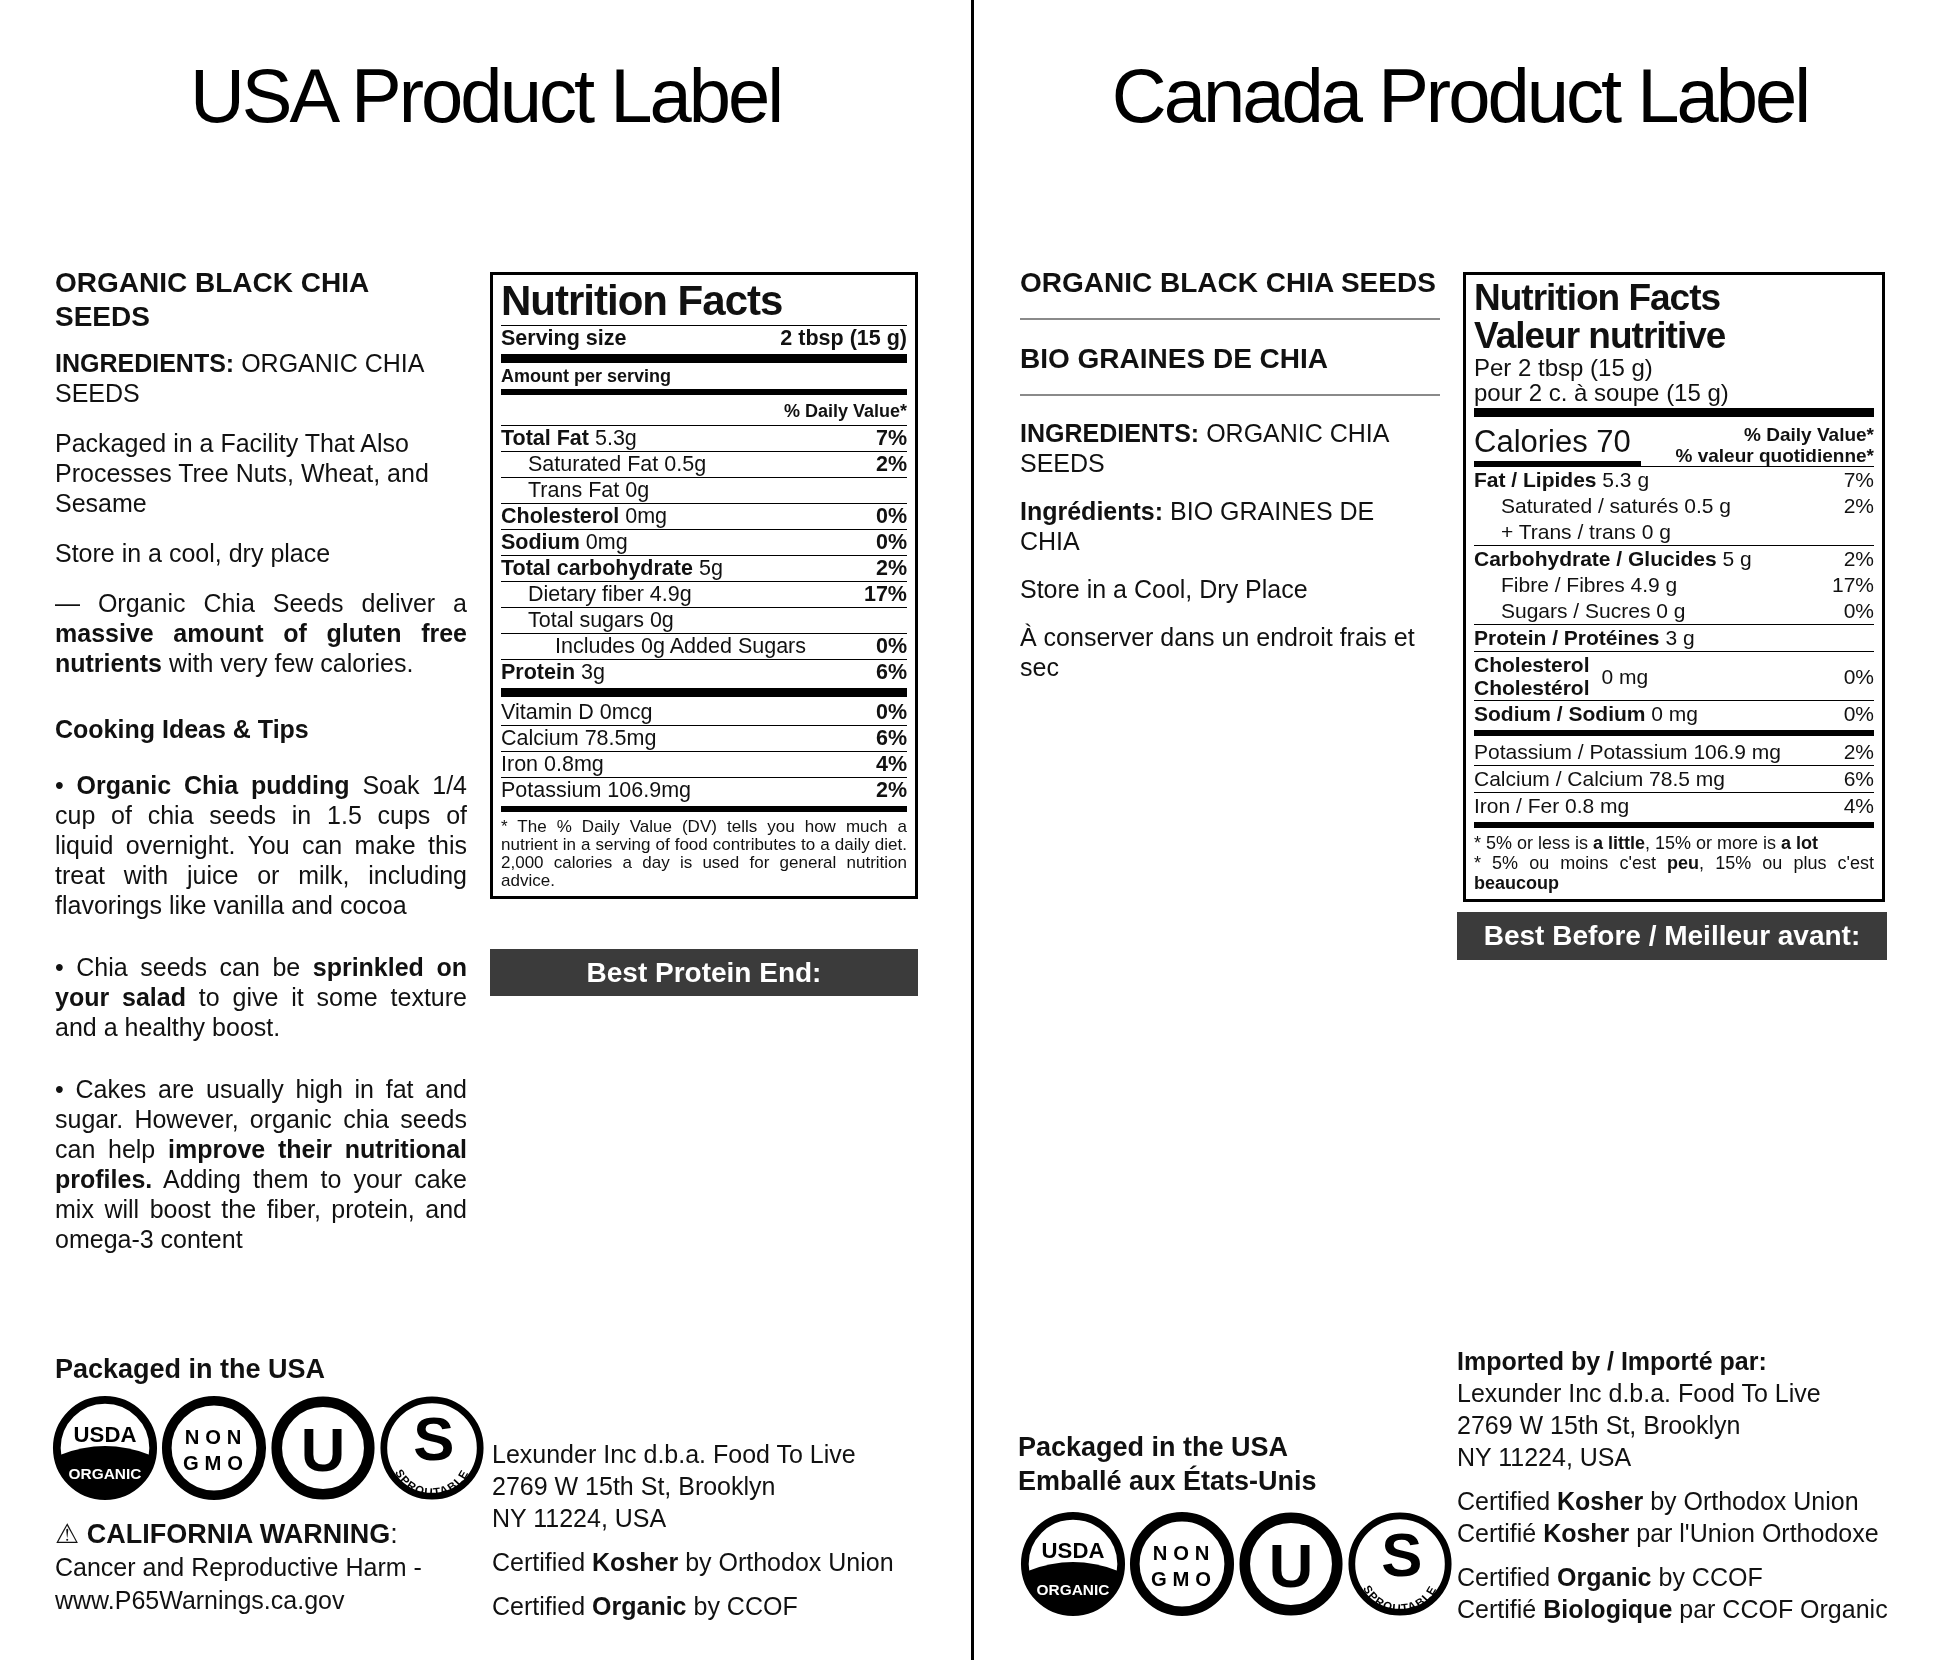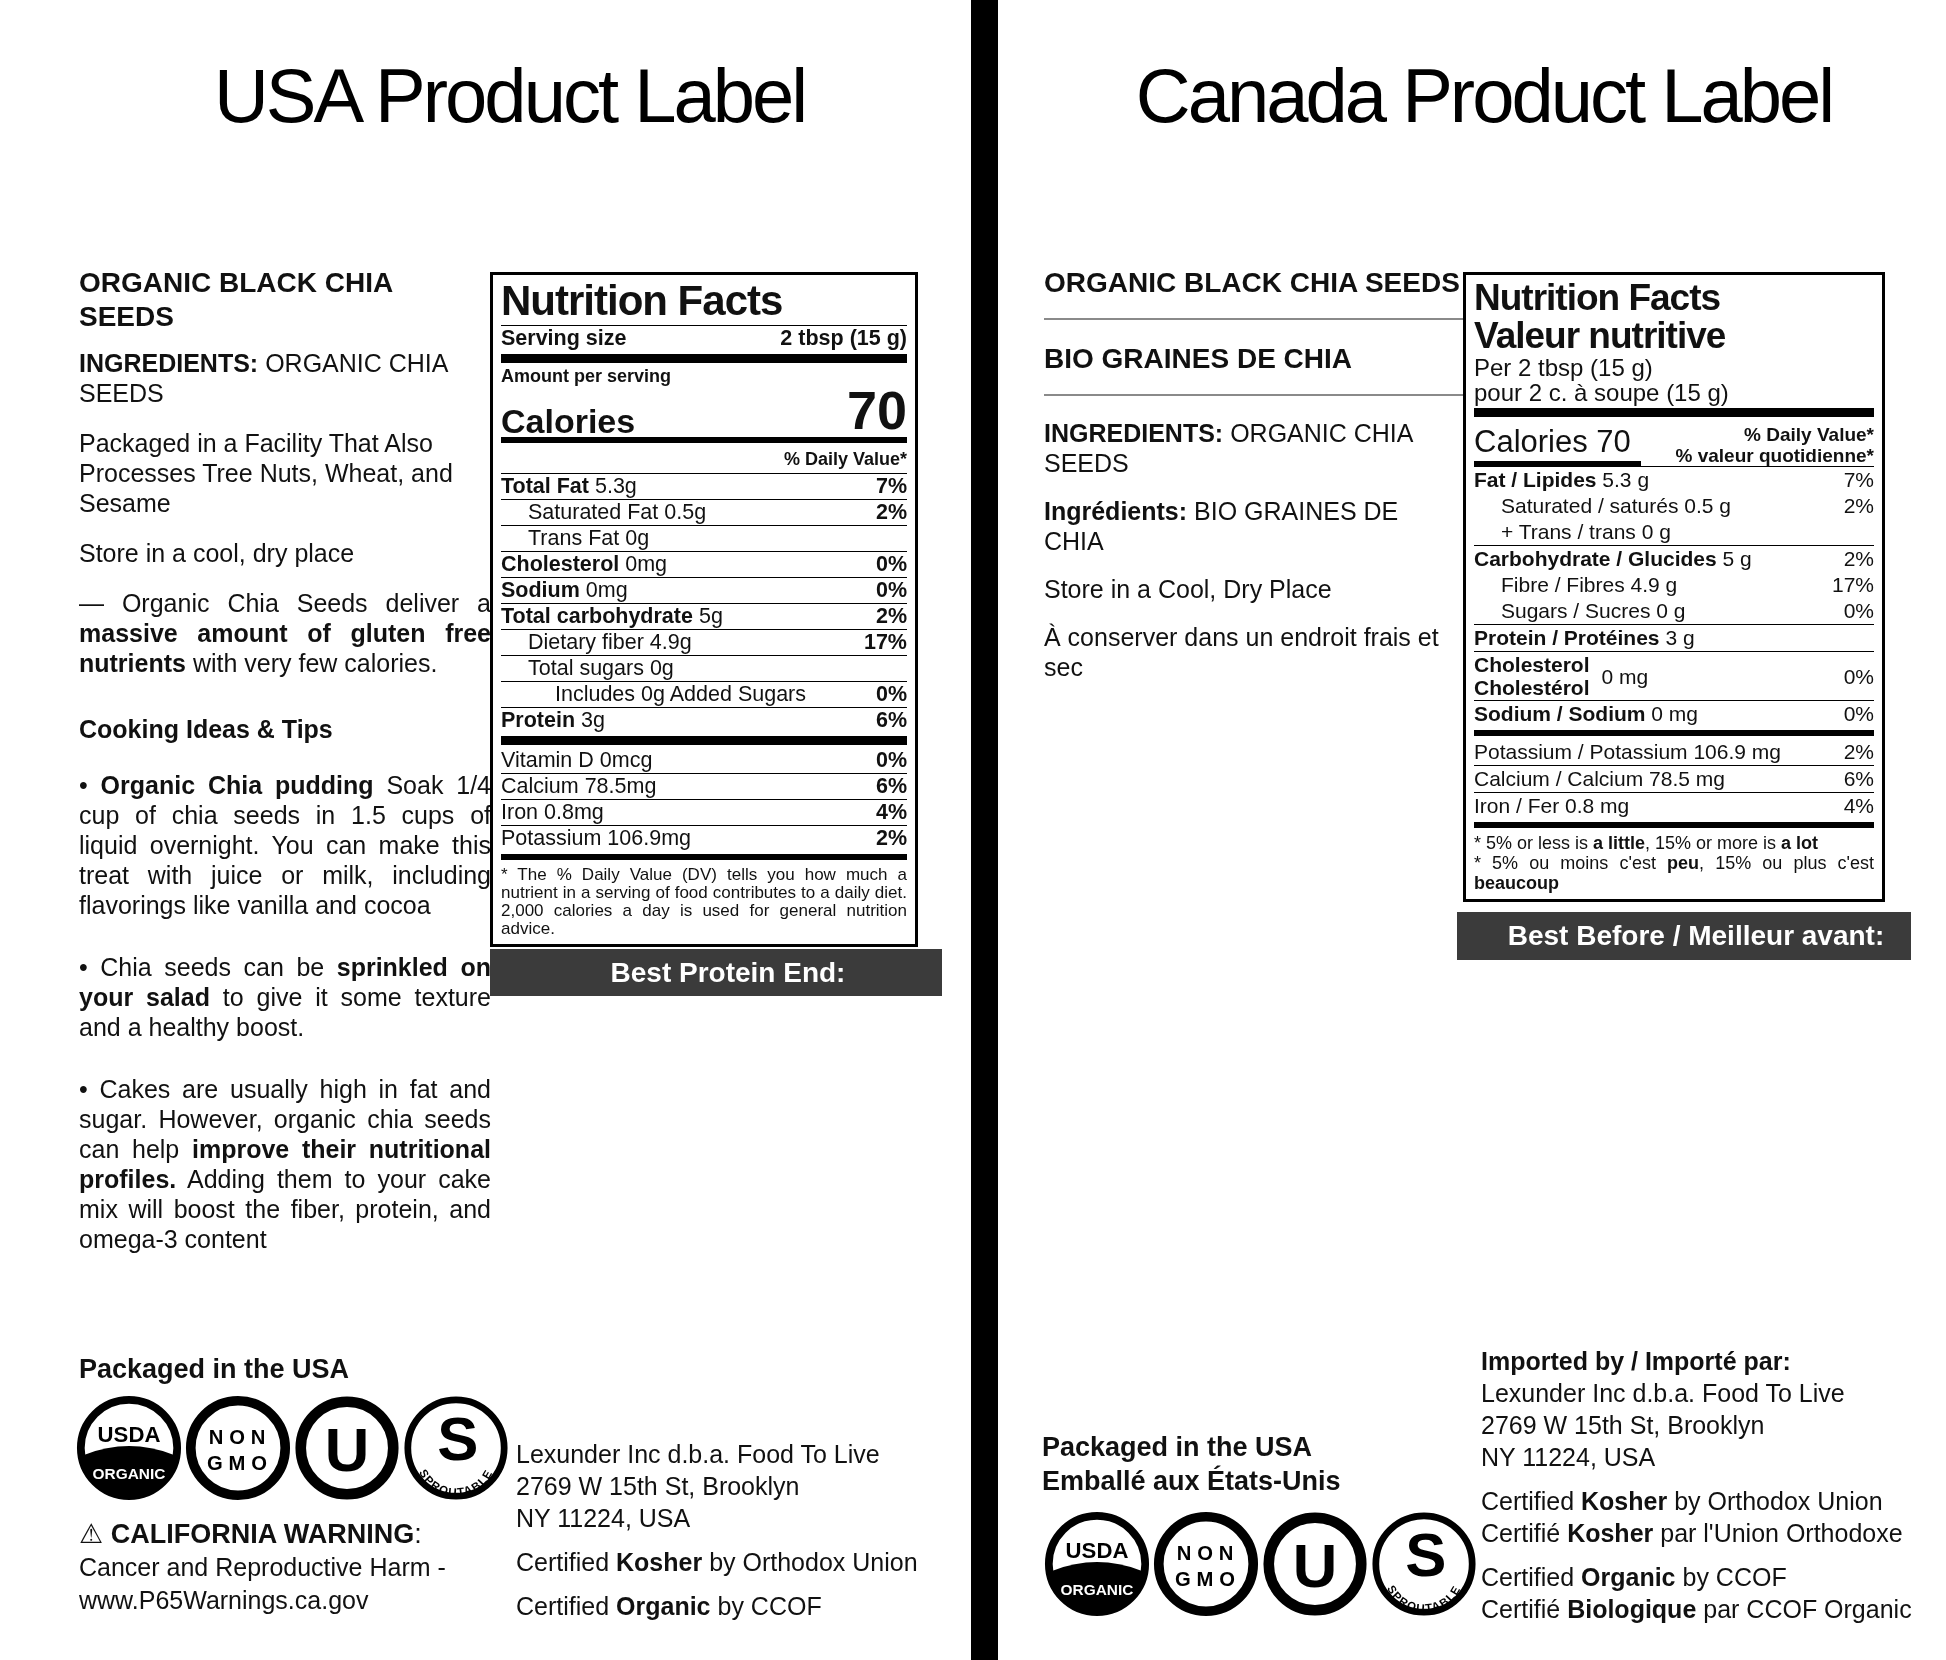--- a/index.html
+++ b/index.html
@@ -1,17 +1,17 @@
 <!DOCTYPE html>
 <html><head>
 <meta charset="utf-8">
 <style>
   html,body{margin:0;padding:0;background:#ffffff;}
   body{width:1946px;height:1660px;position:relative;font-family:"Liberation Sans","DejaVu Sans",sans-serif;color:#111;}
-  .abs{position:absolute;padding-left:24px;}
+  .abs{position:absolute;}
   b{font-weight:700;}
   .divider{left:971px;top:0;width:3px;height:1660px;background:#000;}
   .page-title{top:52px;font-size:76px;font-weight:400;letter-spacing:-3px;text-align:center;color:#000;white-space:nowrap;}
   .half-l{left:0;width:971px;}
   .half-r{left:974px;width:972px;}
 
   
   .col{font-size:25px;line-height:30px;}
   .col h2{font-size:28px;line-height:34px;font-weight:700;margin:0 0 14px 0;}
   .col p{margin:0 0 24px 0;}
@@ -84,24 +84,20 @@
 </div>
 
 <div class="abs nf usa-nf">
   <div class="nf-title">Nutrition Facts</div>
   <div class="r serving">
     <span>Serving size</span>
       <span>2 tbsp (15 g)</span>
   </div>
   <div class="bar"></div>
   <div class="amount">Amount per serving</div>
-  <div class="r cal">
-    <span class="cl">Calories</span>
-      <span class="cv">70</span>
-  </div>
   <div class="bar5"></div>
   <div class="dvh">% Daily Value*</div>
 
   <div class="r rt">
       <span><b>Total Fat</b><span> 5.3g</span></span>
       <span class="val">7%</span>
     </div>
   <div class="r rt">
       <span class="ind1" style="padding-left:0;"><span class="ind1" style="display:inline-block;">Saturated Fat 0.5g</span></span>
       <span class="val">2%</span>

